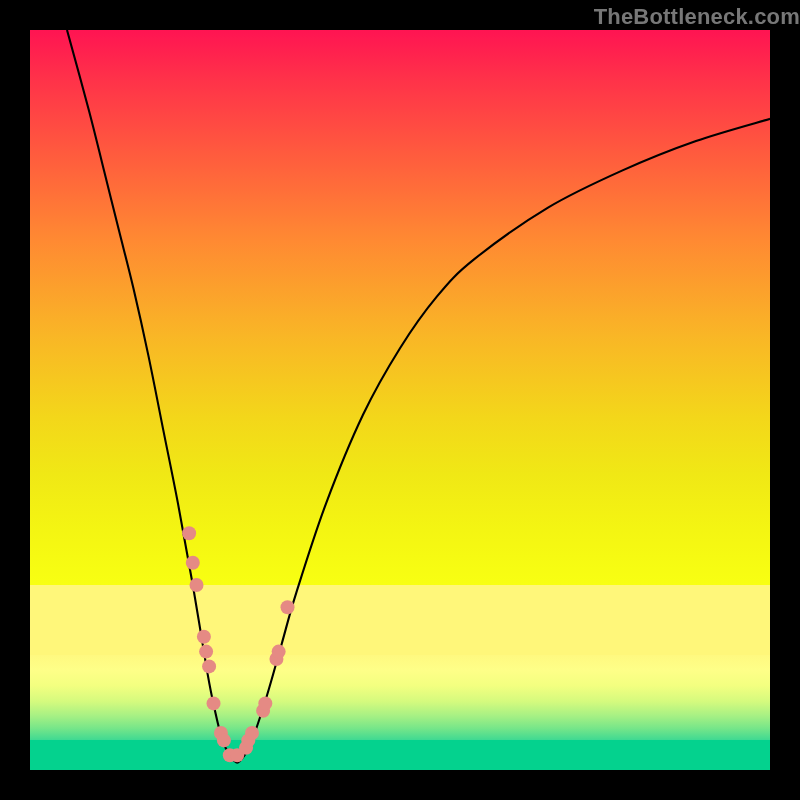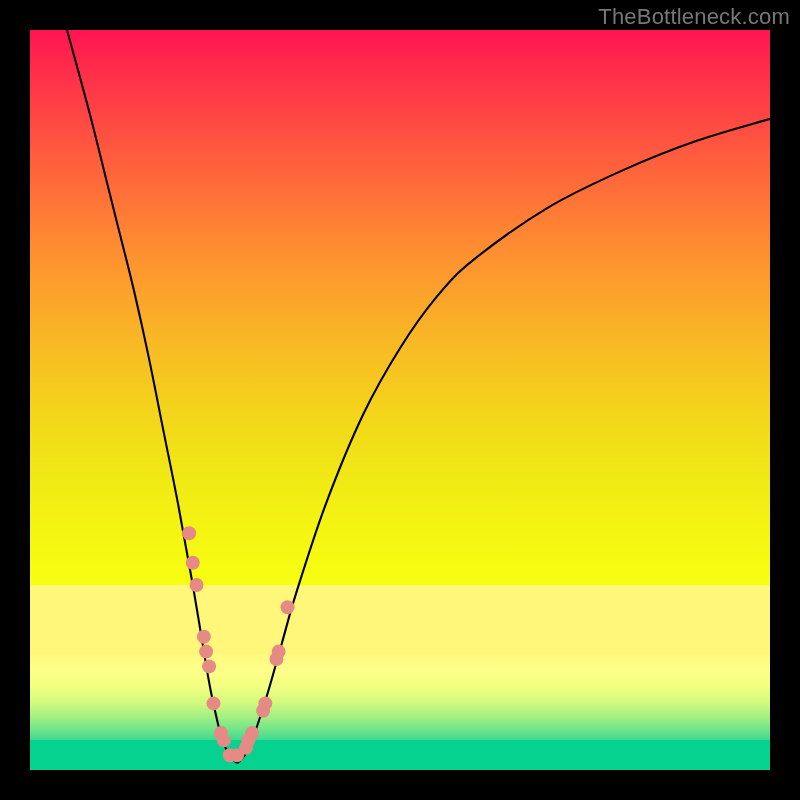--- a/index.html
+++ b/index.html
@@ -13,24 +13,24 @@
   }
   .stage {
     position: relative;
     width: 800px;
     height: 800px;
     background: #000;
   }
   .watermark {
     position: absolute;
     top: 4px;
-    right: 10px;
+    right: 0;
     color: #777;
     font-size: 22px;
-    font-weight: 400;
+    font-weight: 700;
     letter-spacing: 0.2px;
     z-index: 50;
   }
   .plot-frame {
     position: absolute;
     left: 30px;
     top: 30px;
     width: 740px;
     height: 740px;
     z-index: 1;

